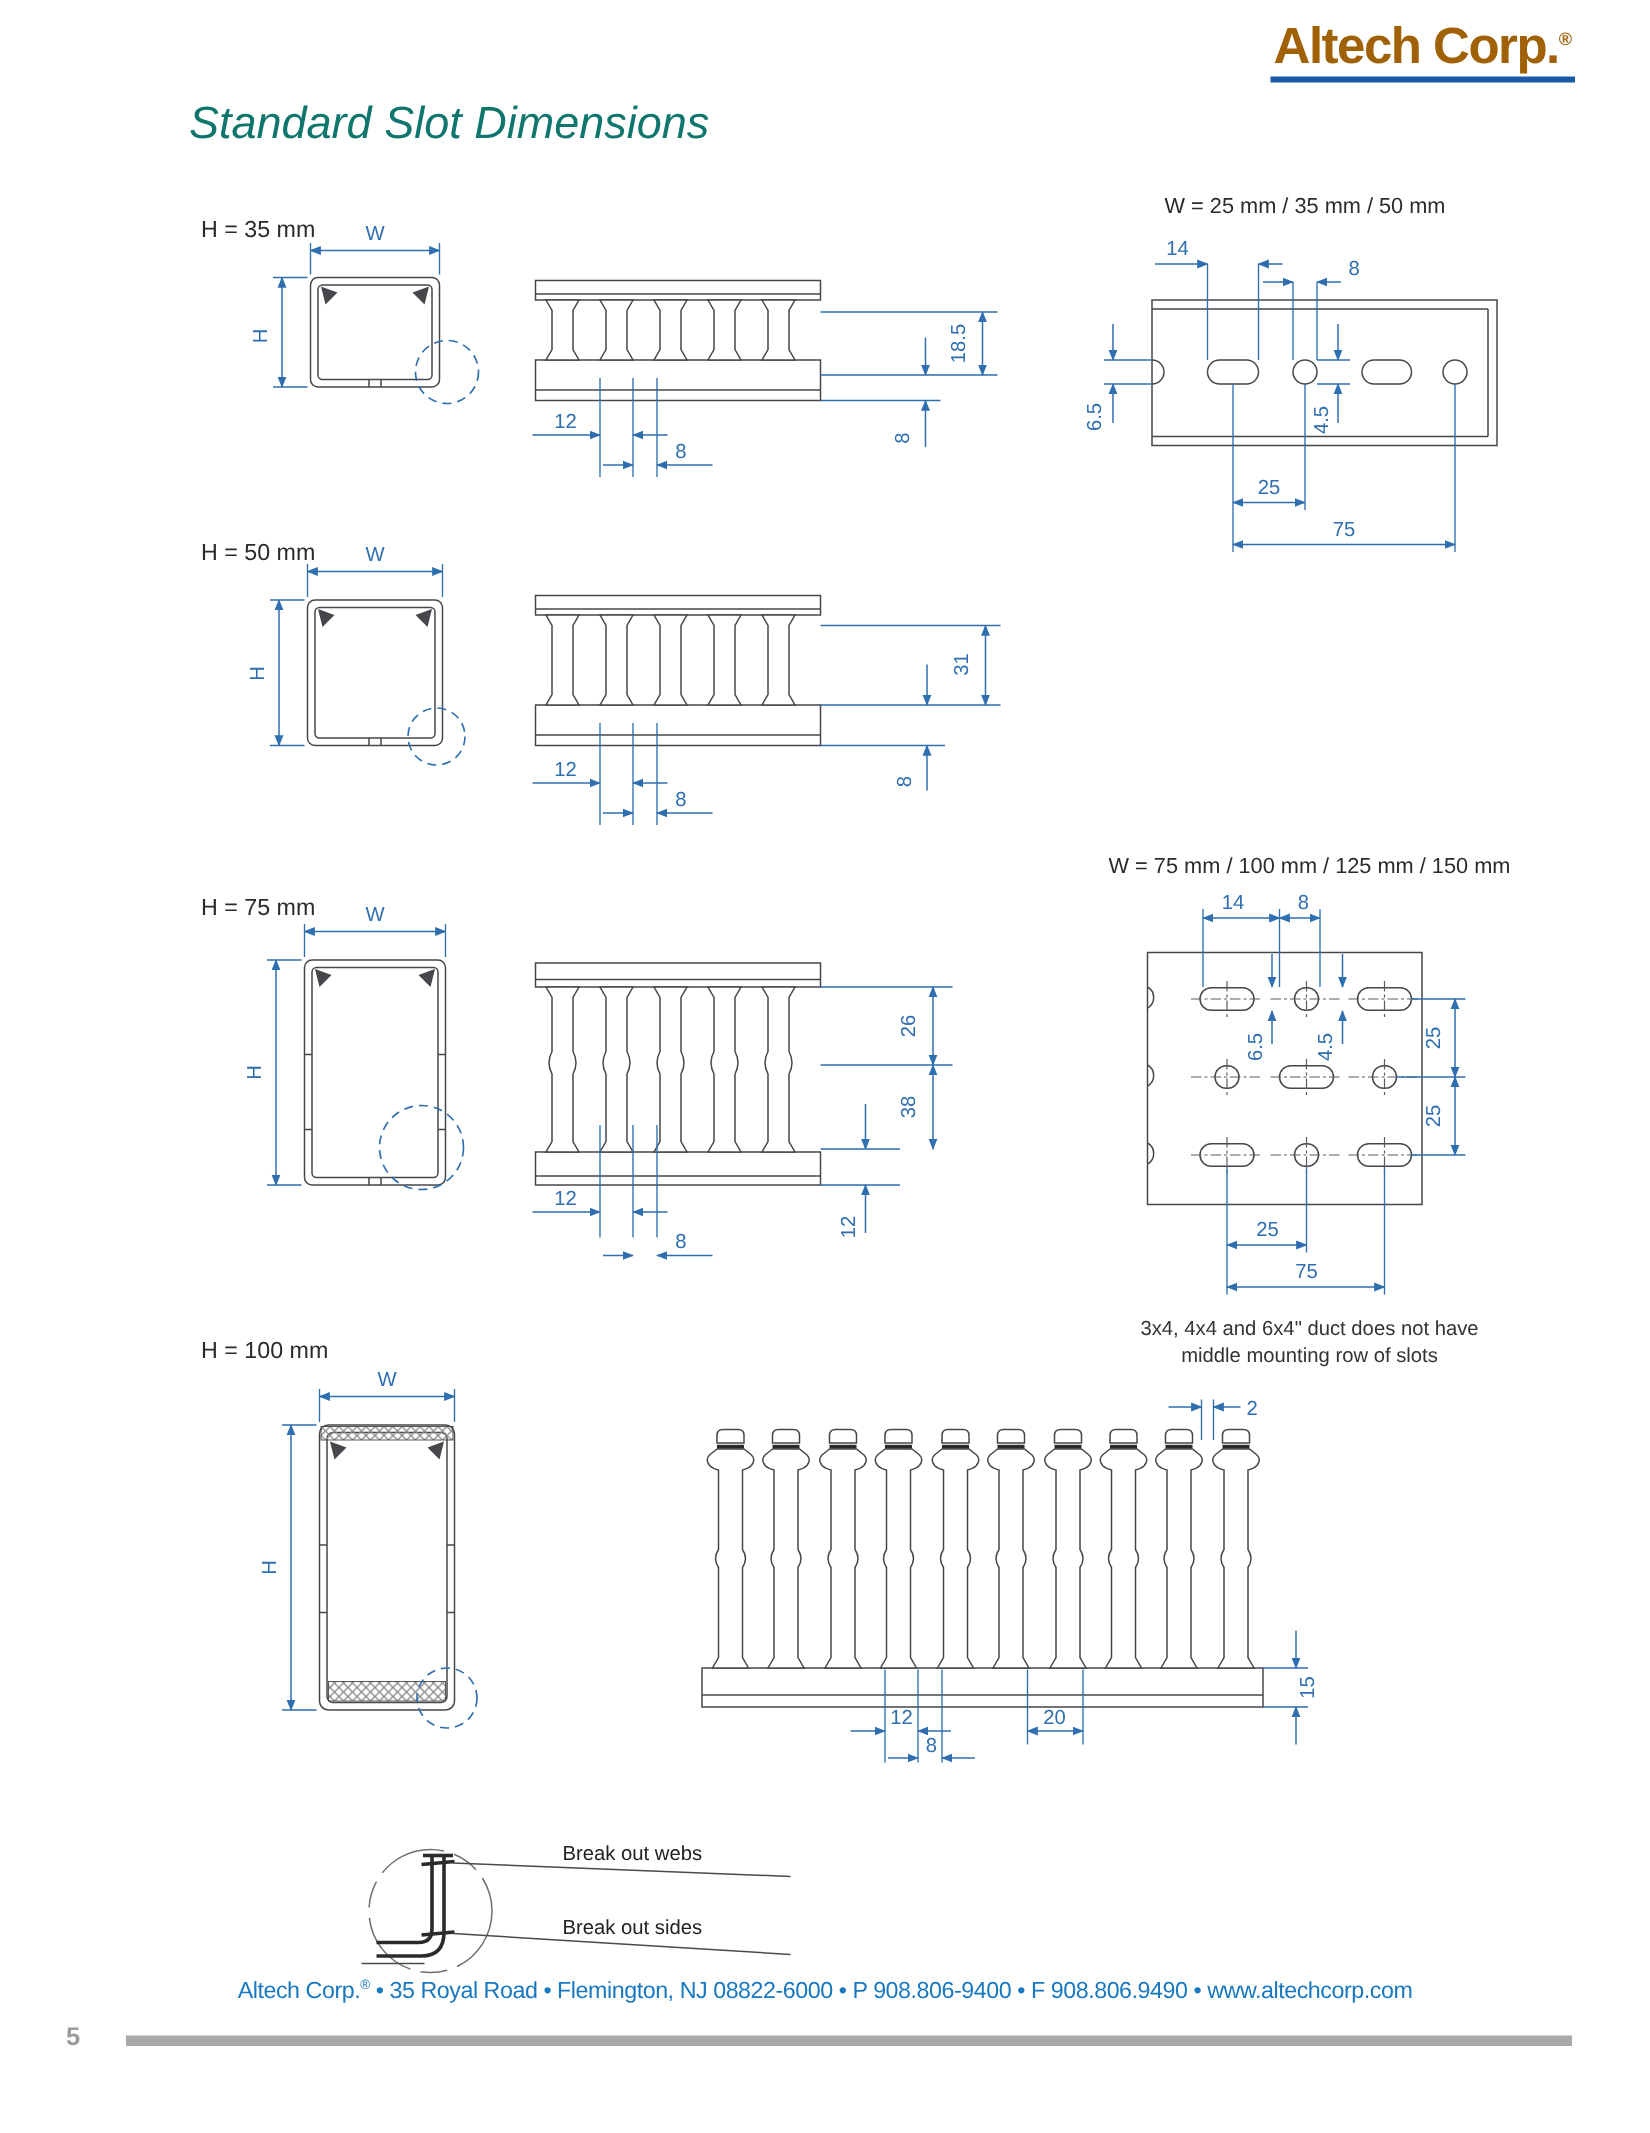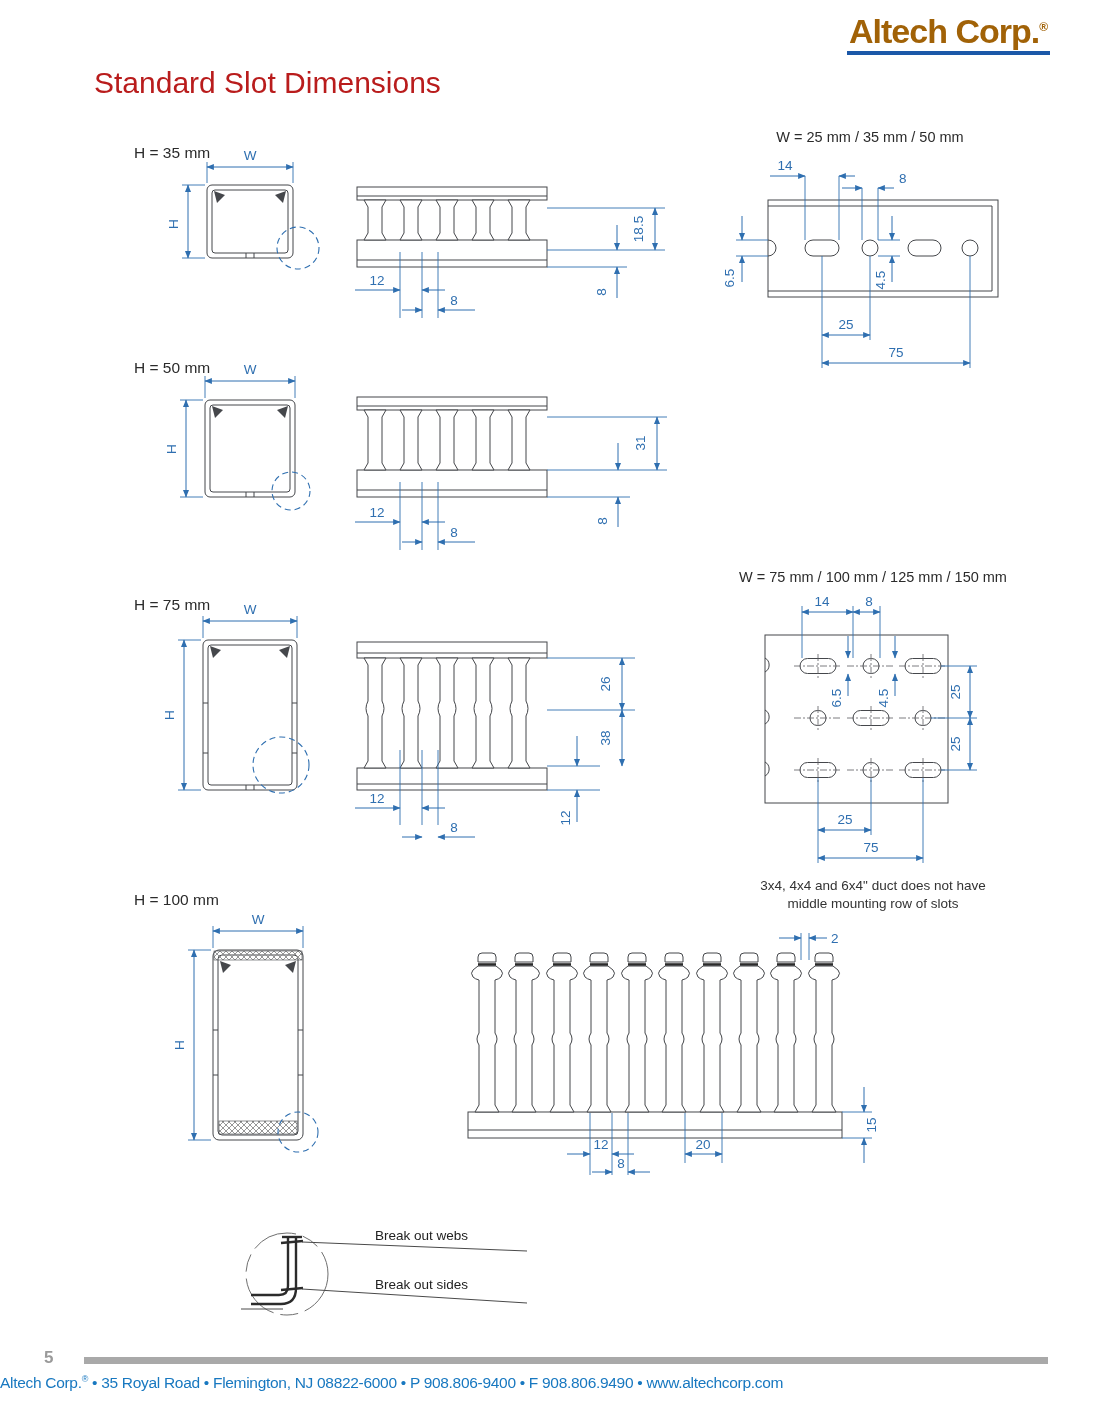--- a/index.html
+++ b/index.html
@@ -4,43 +4,43 @@
 <style>
   html,body{margin:0;padding:0;background:#e8e8e8;}
   .page{position:relative;width:1100px;height:1422px;background:#ffffff;
         font-family:"Liberation Sans",sans-serif;overflow:hidden;}
   .abs{position:absolute;}
   
   .logo{position:absolute;top:14px;right:50px;color:#a16207;font-weight:bold;
         font-size:34px;letter-spacing:-1px;border-bottom:4px solid #1b58a8;
         padding:0 2px 3px 2px;line-height:1;}
   .logo sup{font-size:12px;letter-spacing:0;vertical-align:super;}
-  .title{position:absolute;left:94px;top:66px;color:#b91c1c;font-size:30px;
-         font-weight:400;letter-spacing:0;}
+  .title{position:absolute;left:126px;top:66px;color:#0f766e;font-size:30px;
+         font-weight:400;letter-spacing:0;font-style:italic;}
   
   svg{overflow:visible;}
   .dk{stroke:#45474b;fill:none;stroke-width:1;}
   .dkf{stroke:#45474b;fill:#ffffff;stroke-width:1;}
   .dim{stroke:#2f6fb0;fill:none;stroke-width:1;}
   .ext{stroke:#2f6fb0;fill:none;stroke-width:0.9;}
   .bcir{stroke:#2f6fb0;fill:none;stroke-width:1.1;stroke-dasharray:6 4;}
   .ch{stroke:#5a5c60;stroke-width:0.8;fill:none;stroke-dasharray:7 2 2 2;}
   text{font-family:"Liberation Sans",sans-serif;}
   .lbl{font-size:15.5px;fill:#2b2b2b;}
   .ttl{font-size:14.5px;fill:#2b2b2b;}
   .dimtxt{font-size:13.5px;fill:#2f6fb0;}
   .notetxt{font-size:13.5px;fill:#333;}
   .botxt{font-size:13.5px;fill:#222;}
   .thick{stroke:#2b2b2b;stroke-width:2.4;fill:none;}
   .thin{stroke:#4a4a4a;stroke-width:1;fill:none;}
   .gcir{stroke:#6f6f6f;stroke-width:1;fill:none;stroke-dasharray:46 7 18 7;}
   
   .pagenum{position:absolute;left:44px;top:1348px;font-size:17px;font-weight:bold;color:#9a9a9a;}
   .fbar{position:absolute;left:84px;top:1357px;width:964px;height:7px;background:#a9a9a9;}
-  .ftext{position:absolute;left:0;top:1374px;width:1100px;text-align:left;
+  .ftext{position:absolute;left:0;top:1318px;width:1100px;text-align:center;
          color:#1878c0;font-size:15.5px;letter-spacing:-0.3px;}
   .ftext sup{font-size:9px;}
 </style>
 </head>
 <body>
 
 <div class="page">
 
   <svg width="0" height="0" style="position:absolute">
     <defs>

